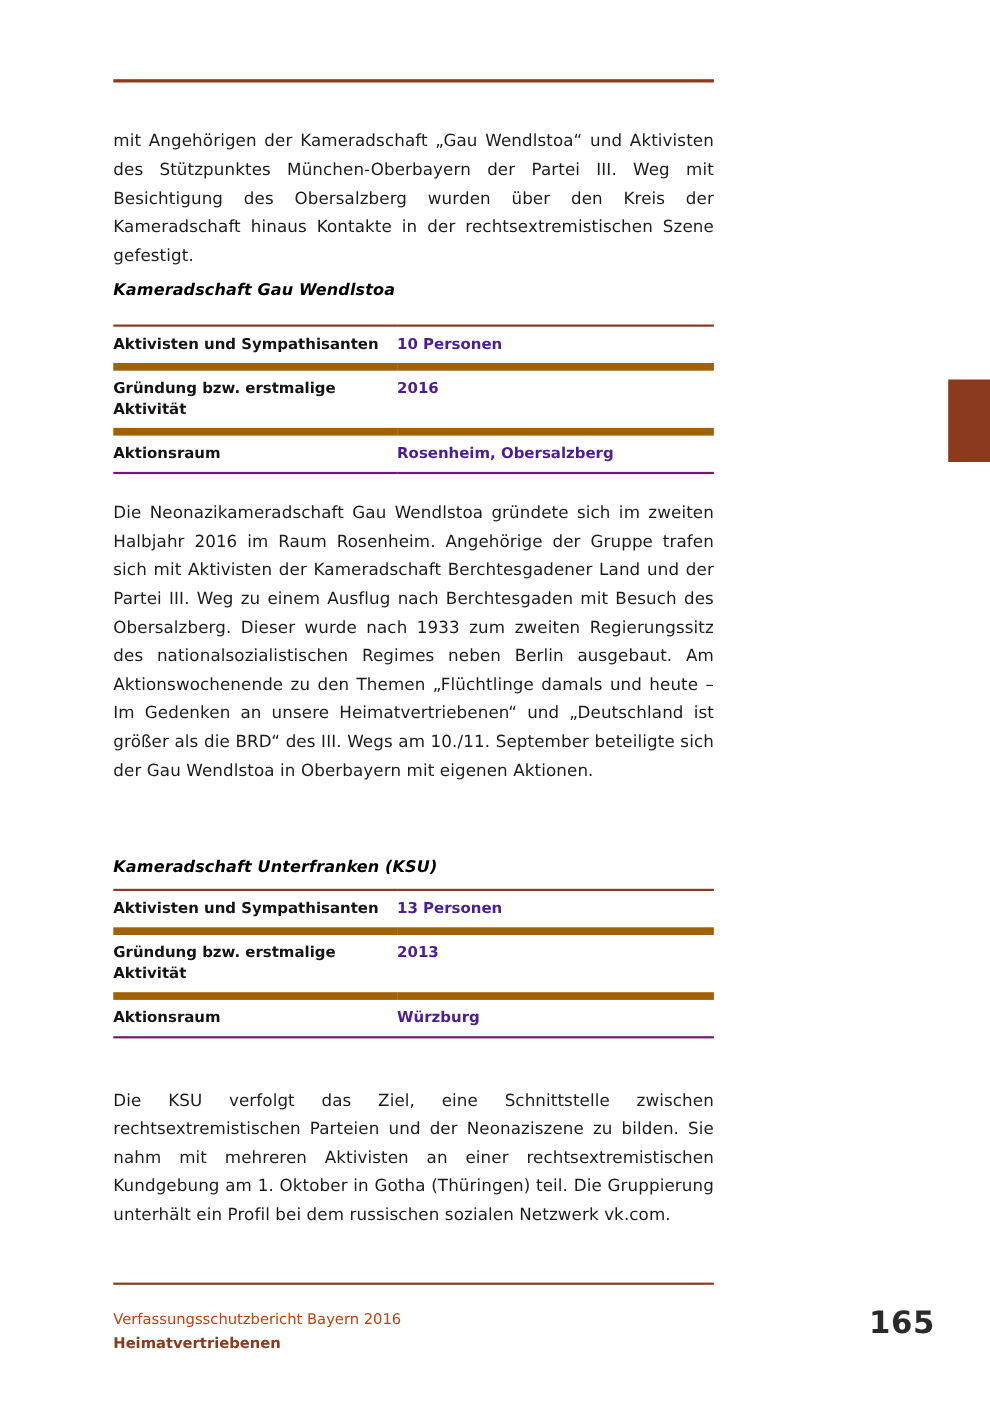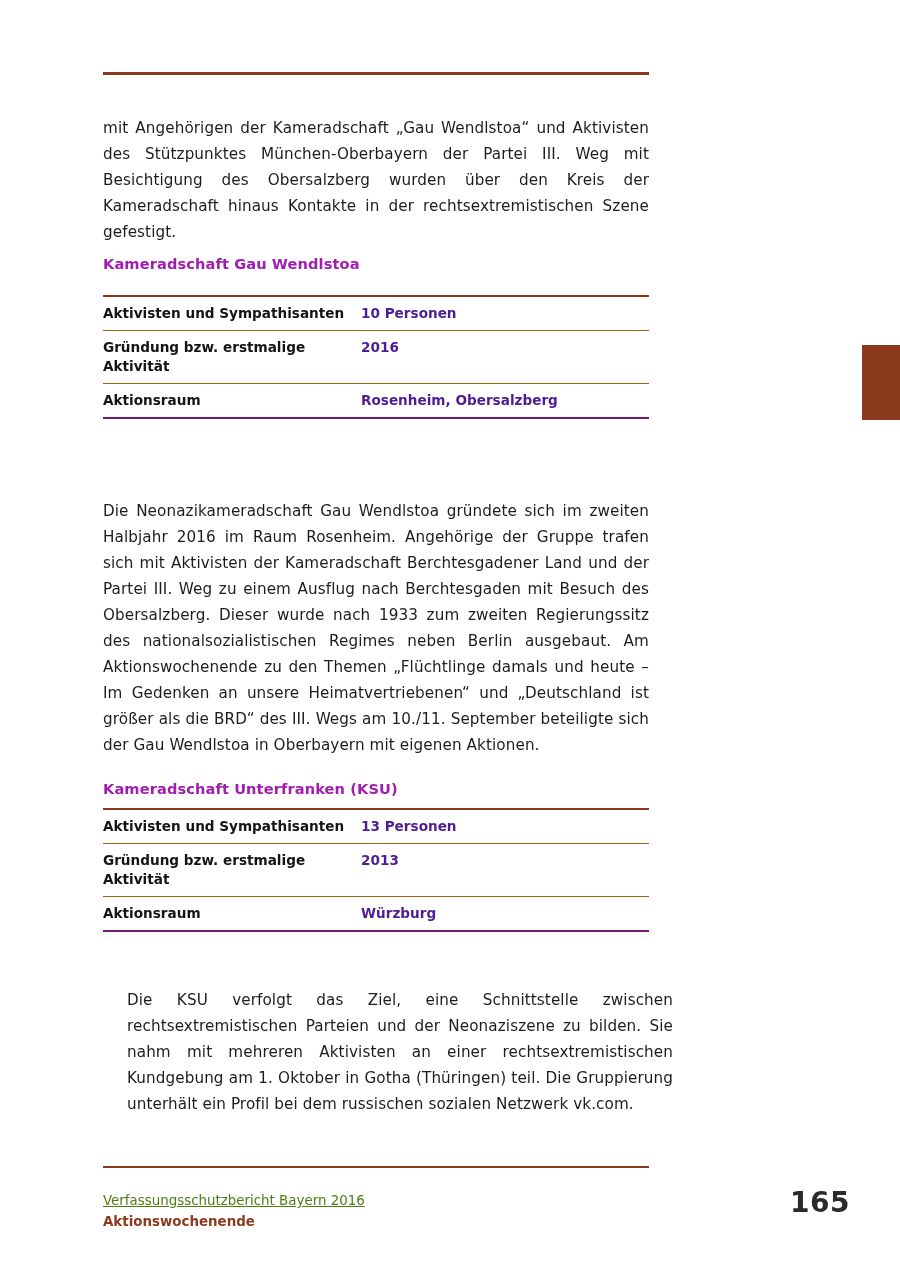--- a/index.html
+++ b/index.html
@@ -46,88 +46,88 @@
     color: #1c1c1c;
     letter-spacing: 0.1px;
   }
   .para-1 {
     position: absolute;
     left: 103px;
     top: 100px;
     width: 546px;
   }
   .heading {
-    color: #a21caf;
+    color: #000000;
     font-weight: bold;
     font-size: 14.6px;
     letter-spacing: 0.1px;
+    font-style: italic;
   }
   .h-1 { position: absolute; left: 103px; top: 255px; }
   .h-2 { position: absolute; left: 103px; top: 768px; margin-top: 12px; }
 
   table.facts {
     position: absolute;
     border-collapse: collapse;
     width: 546px;
     table-layout: fixed;
   }
   table.facts.t1 { left: 103px; top: 295px; }
   table.facts.t2 { left: 103px; top: 808px; }
   table.facts td {
     padding: 7px 0 7px 0;
     vertical-align: top;
     font-size: 13.6px;
     line-height: 19px;
-    border-bottom: 1px solid #a16207;
+    border-bottom: 7px solid #a16207;
   }
   table.facts tr:first-child td {
     border-top: 2px solid #8c3a1e;
   }
   table.facts tr:last-child td {
     border-bottom: 2px solid #701a75;
   }
   table.facts td.label {
     width: 258px;
     font-weight: bold;
     color: #141414;
   }
   table.facts td.value {
     color: #4c1d95;
     font-weight: bold;
   }
   .para-2 {
     position: absolute;
     left: 103px;
-    top: 483px;
+    top: 438px;
     width: 546px;
     margin-top: 15px;
   }
   .para-3 {
     position: absolute;
     left: 103px;
     top: 972px;
     width: 546px;
-    margin-left: 24px;
   }
   .footer-rule {
     position: absolute;
     left: 103px;
     top: 1166px;
     width: 546px;
     height: 2px;
     background: #8c3a1e;
   }
   .footer-text {
     position: absolute;
     left: 103px;
     top: 1190px;
     font-size: 13.4px;
     line-height: 21px;
   }
-  .footer-line1 { color: #4d7c0f; text-decoration: underline; }
+  .footer-line1 { color: #c2410c; }
   .footer-line2 { color: #8c3a1e; font-weight: bold; }
   .page-number {
     position: absolute;
     left: 790px;
     top: 1186px;
     width: 80px;
     font-size: 28px;
     font-weight: bold;
     color: #2a2a2a;
     text-align: left;
@@ -184,18 +184,18 @@
       </tr>
     </tbody>
   </table>
 
   <p class="body-text para-3">Die KSU verfolgt das Ziel, eine Schnittstelle zwischen rechtsextremistischen Parteien und der Neonaziszene zu bilden. Sie nahm mit mehreren Aktivisten an einer rechtsextremistischen Kundgebung am 1. Oktober in Gotha (Thüringen) teil. Die Gruppierung unterhält ein Profil bei dem russischen sozialen Netzwerk vk.com.</p>
 
   <div class="footer-rule"></div>
 
   <div class="footer-text">
     <div class="footer-line1">Verfassungsschutzbericht Bayern 2016</div>
-    <div class="footer-line2">Aktionswochenende</div>
+    <div class="footer-line2">Heimatvertriebenen</div>
   </div>
 
   <div class="page-number">165</div>
 
 </div>
 
 </body></html>

